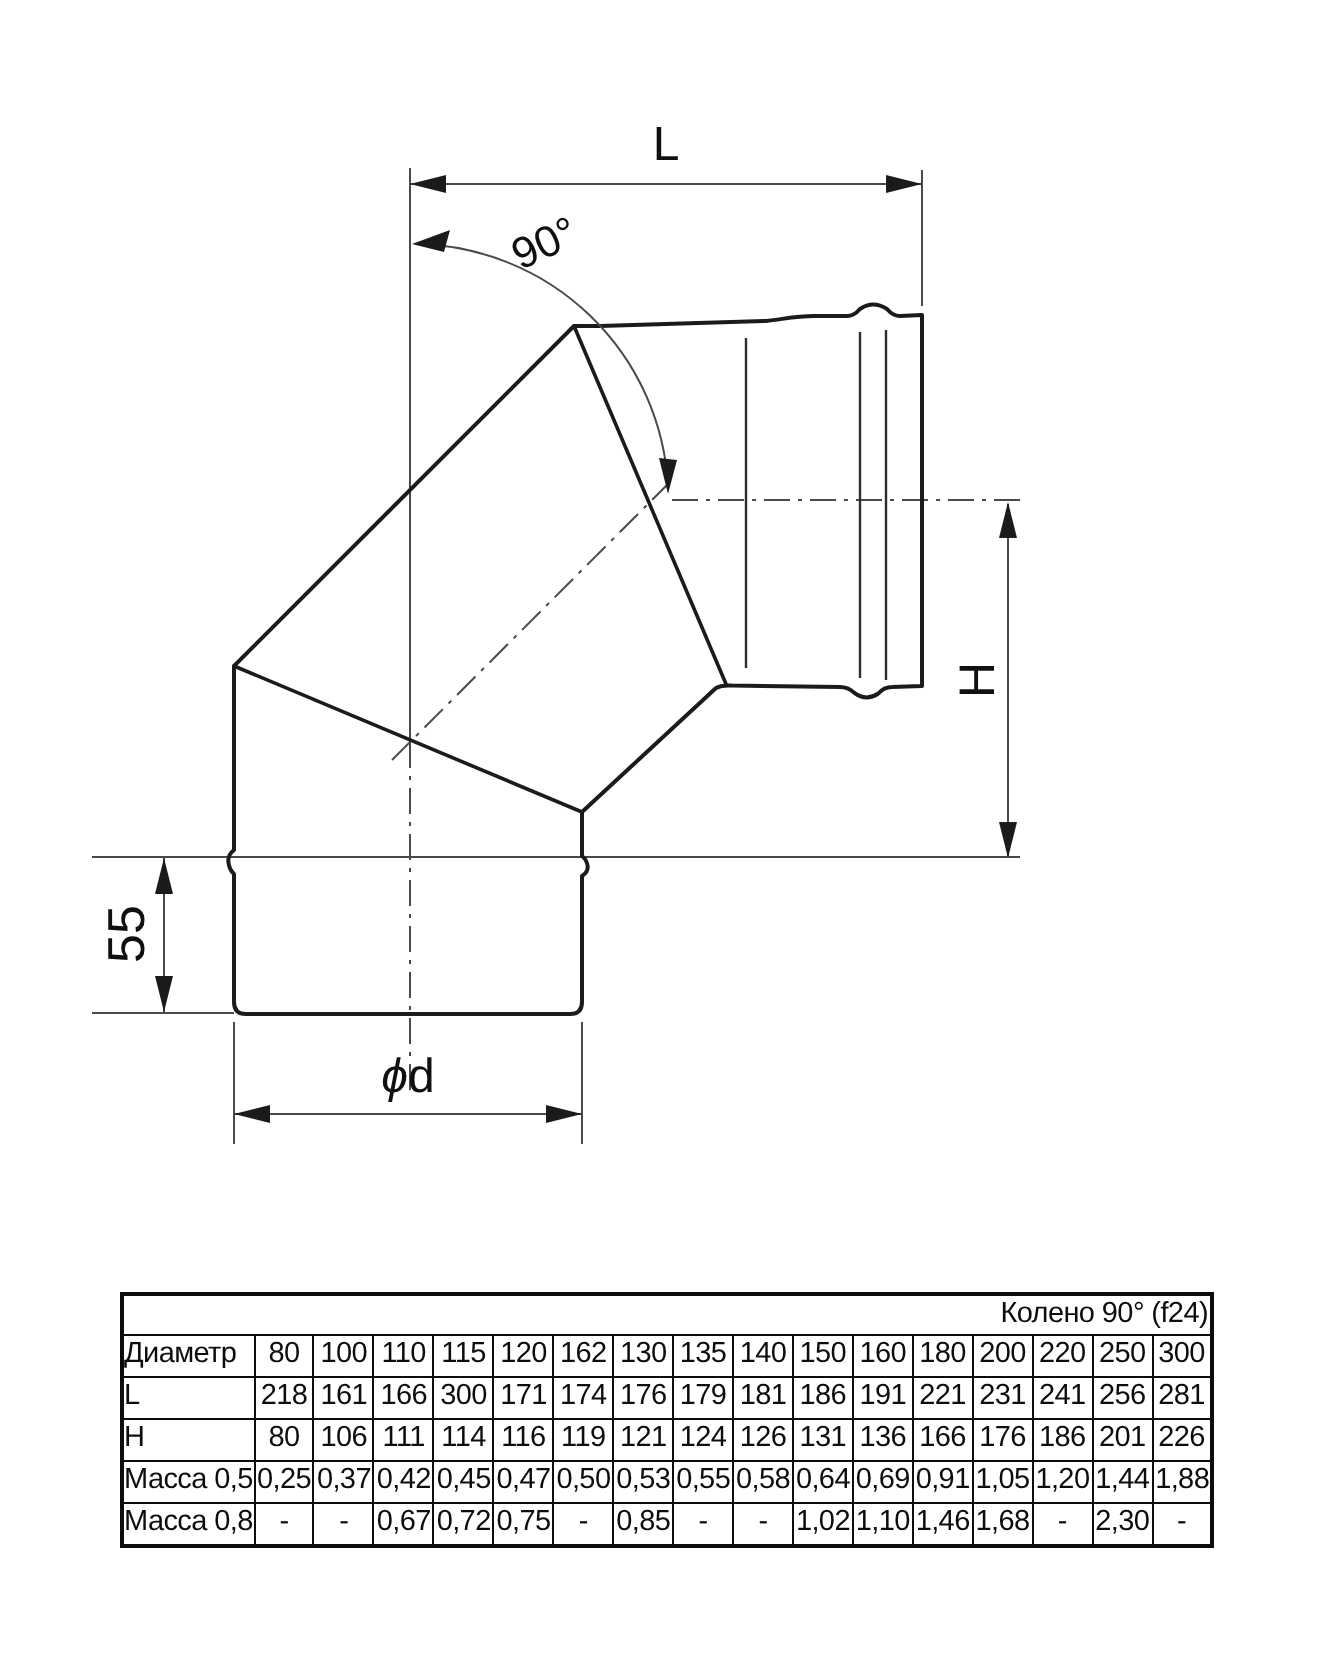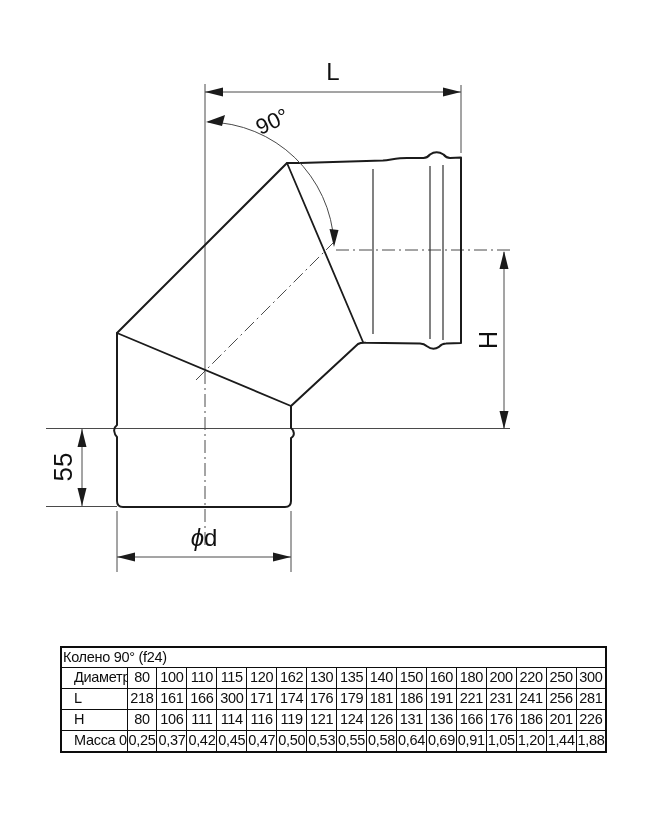--- a/index.html
+++ b/index.html
@@ -12,22 +12,22 @@
   .thin{fill:none;stroke:#4a4a4a;stroke-width:1;}
   .cline{fill:none;stroke:#4a4a4a;stroke-width:1;stroke-dasharray:13 4 2 4;}
   .arrow{fill:#1b1b1b;stroke:none;}
   .dimtext{fill:#101010;font-family:"Liberation Sans",sans-serif;}
   
   table.dims{position:absolute;left:60px;top:646px;width:547px;border-collapse:collapse;
              table-layout:fixed;border:2px solid #0d0d0d;color:#0d0d0d;
              font:14.5px/1.1 "Liberation Sans",sans-serif;letter-spacing:-0.3px;}
   table.dims td{border:1px solid #0d0d0d;height:20px;padding:0 1px;text-align:center;
                 white-space:nowrap;overflow:hidden;}
-  table.dims td.label{text-align:left;padding-left:12px;}
-  table.dims td.title{height:19px;text-align:left;}
+  table.dims td.label{text-align:left;padding-left:0;}
+  table.dims td.title{height:19px;text-align:right;}
 </style>
 </head>
 <body>
 
 <div class="canvas">
 
   <svg width="660" height="640" viewBox="0 0 660 640">
 
     <g>
       <path class="thin" d="M 46 428.5 L 510 428.5"></path>
@@ -199,16 +199,35 @@
           <td>0,55</td>
           <td>0,58</td>
           <td>0,64</td>
           <td>0,69</td>
           <td>0,91</td>
           <td>1,05</td>
           <td>1,20</td>
           <td>1,44</td>
           <td>1,88</td>
         </tr>
+        <tr>
+          <td class="label">Масса 0,8</td>
+          <td>-</td>
+          <td>-</td>
+          <td>0,67</td>
+          <td>0,72</td>
+          <td>0,75</td>
+          <td>-</td>
+          <td>0,85</td>
+          <td>-</td>
+          <td>-</td>
+          <td>1,02</td>
+          <td>1,10</td>
+          <td>1,46</td>
+          <td>1,68</td>
+          <td>-</td>
+          <td>2,30</td>
+          <td>-</td>
+        </tr>
       </tbody>
   </table>
 
 </div>
 
 </body></html>

